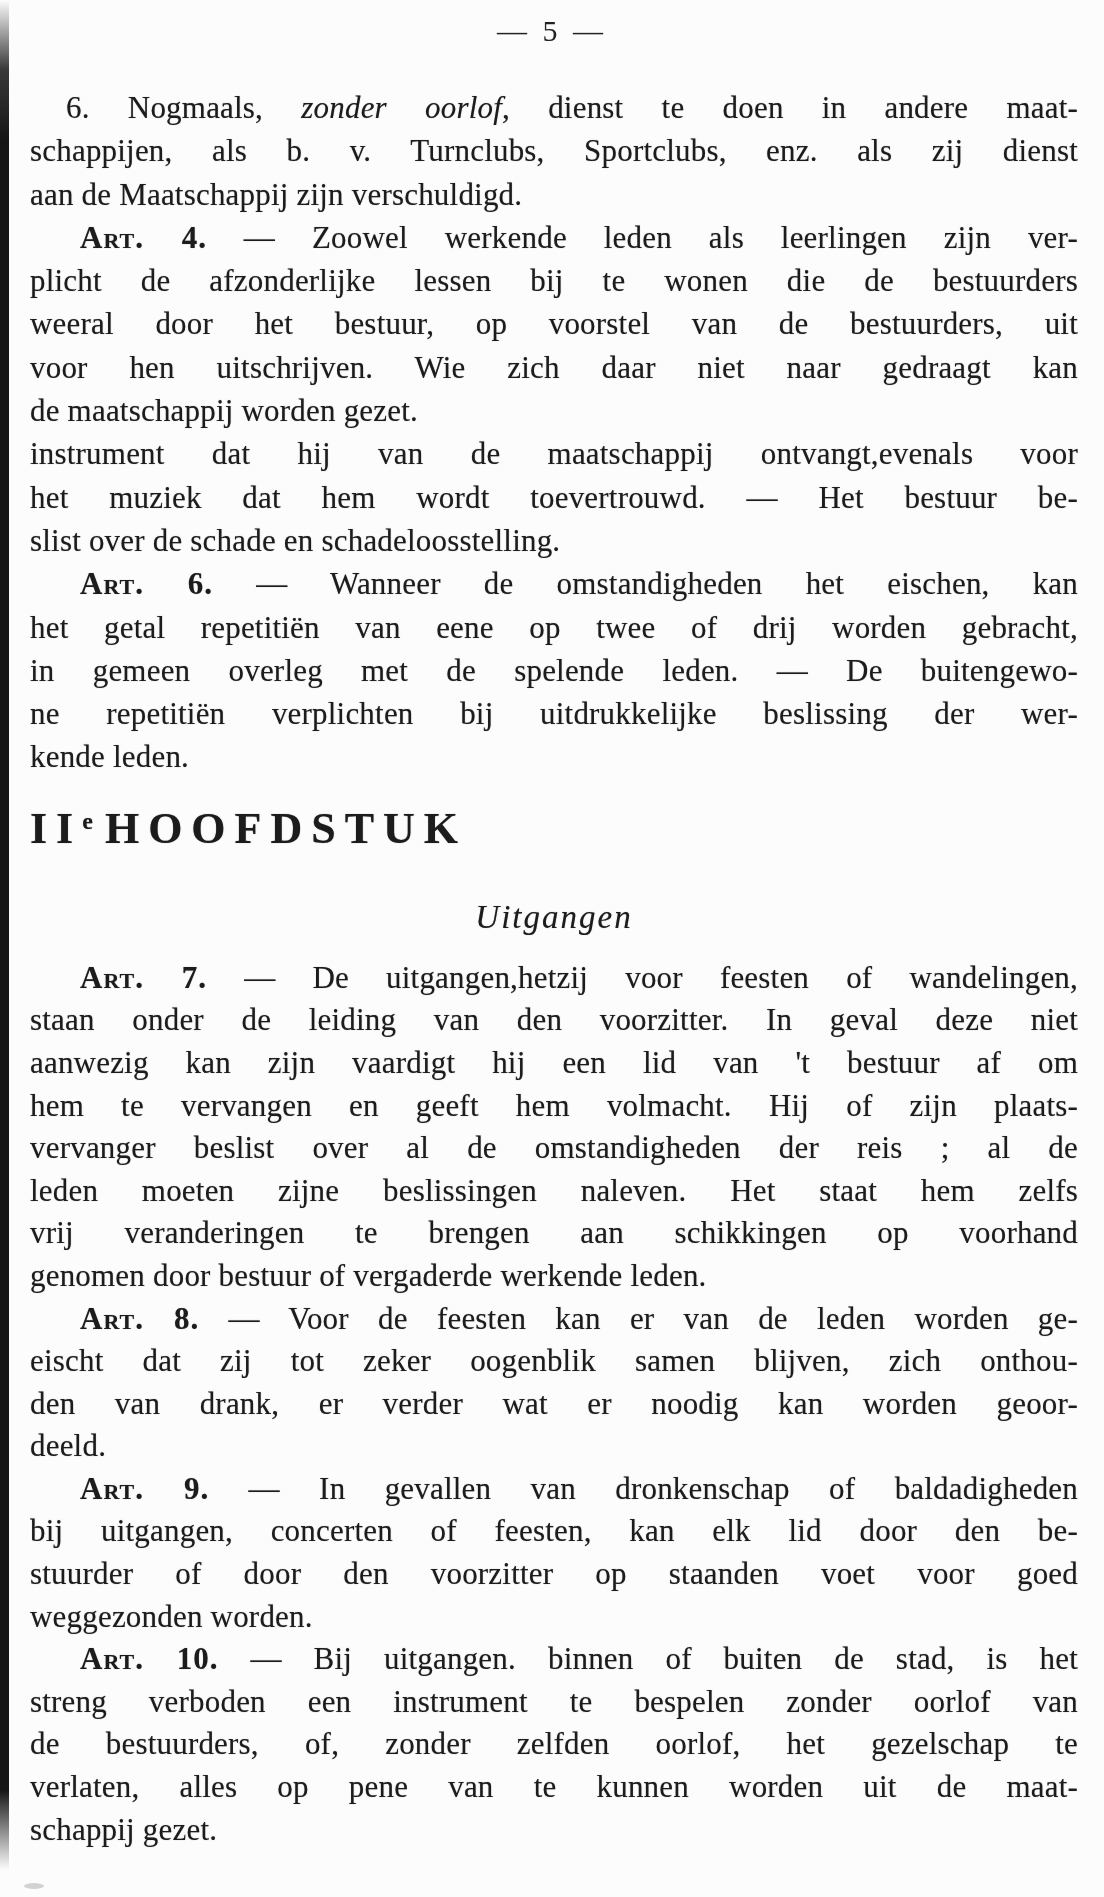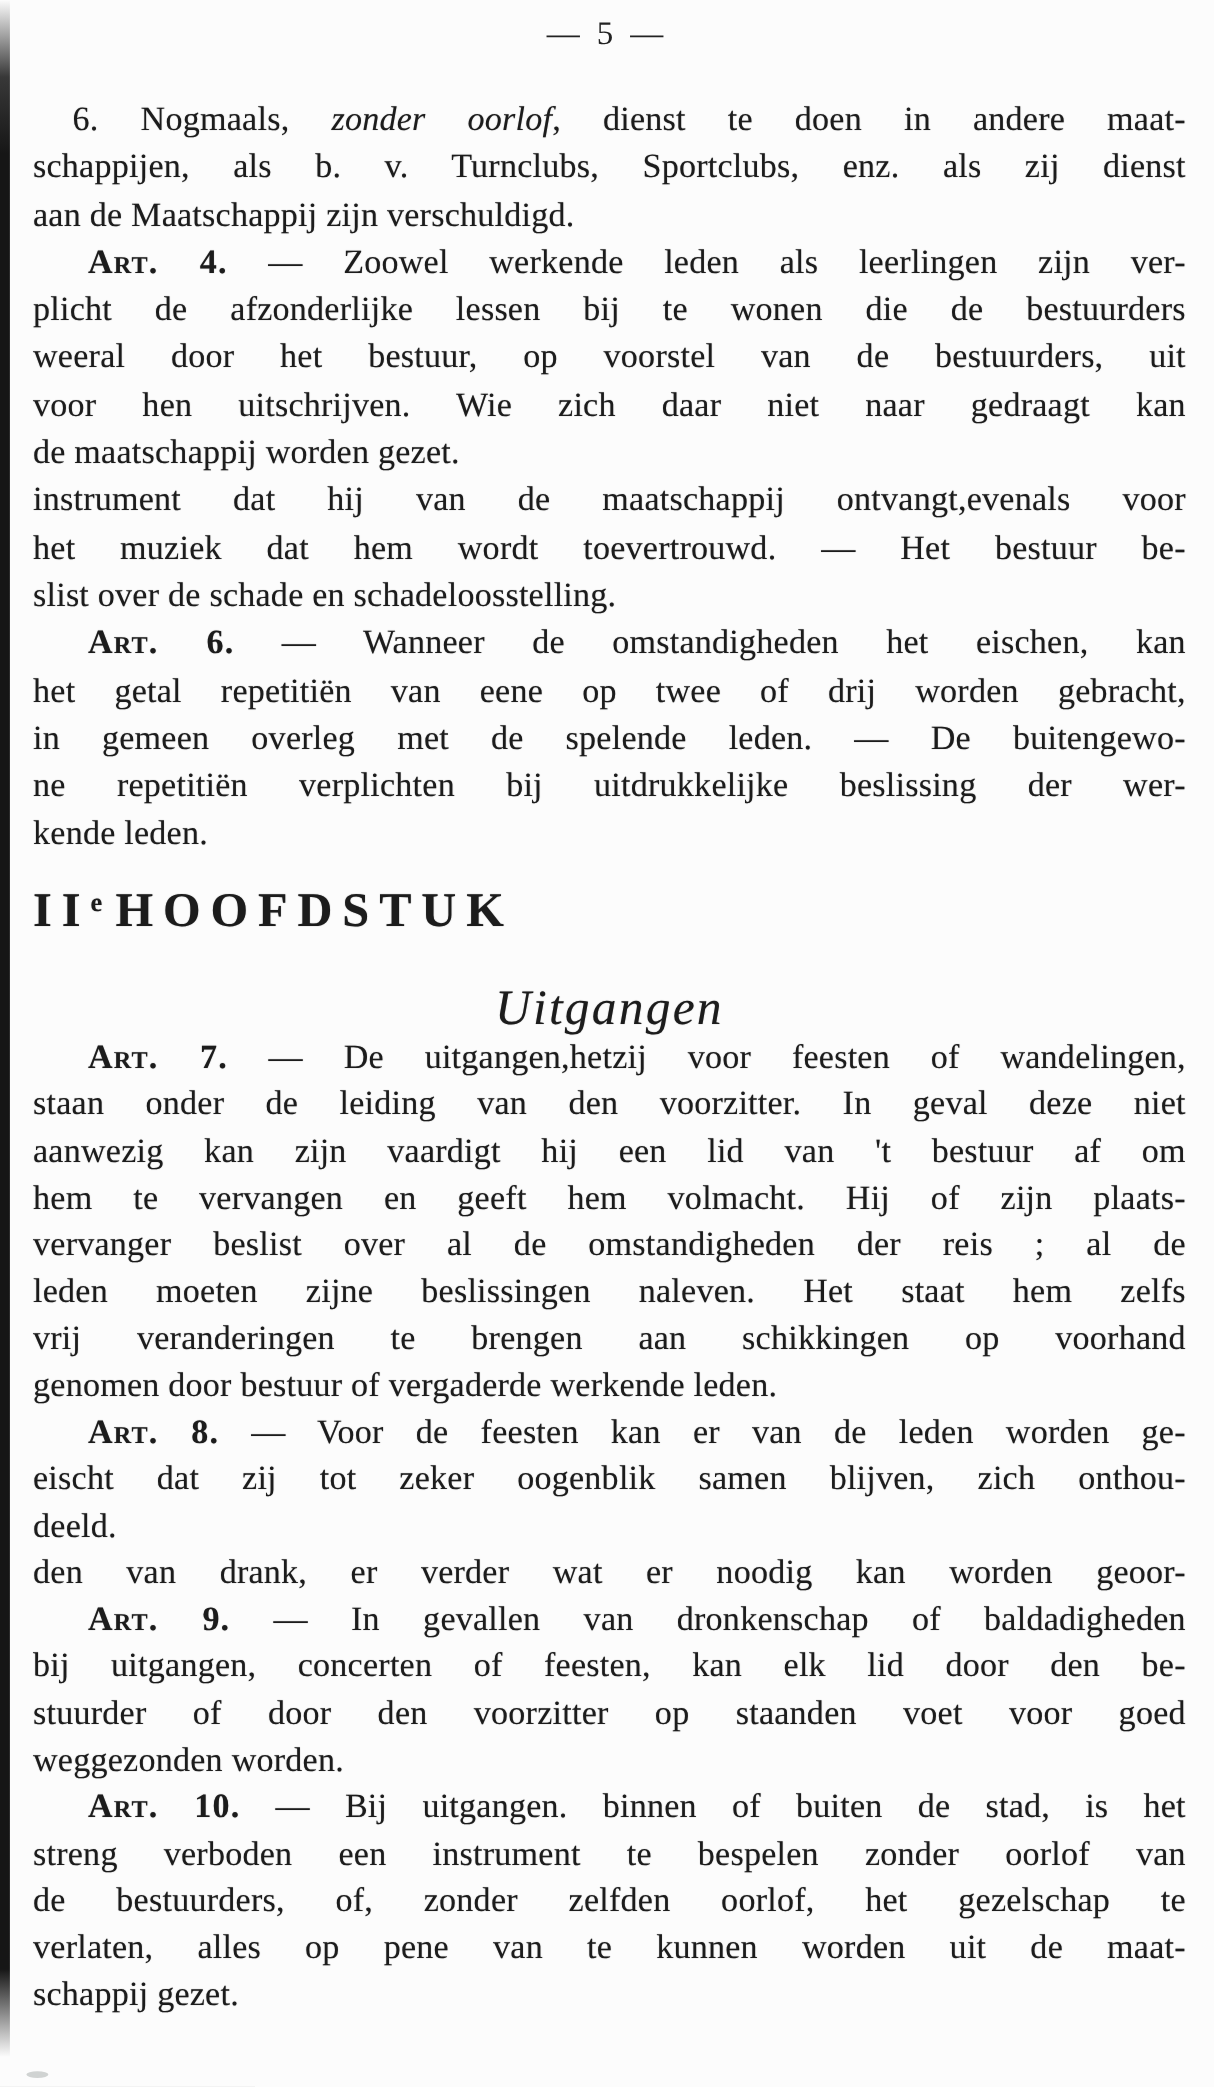--- a/index.html
+++ b/index.html
@@ -48,24 +48,24 @@
     text-shadow:0 0 1px rgba(20,20,20,.5);
   }
   .chapter .sup{
     font-size:24px;vertical-align:14px;letter-spacing:2px;
   }
   .chapter .word{margin-left:10px;}
   .subtitle{
     margin:46px 0 0 0;
     text-align:center;
     font-style:italic;
-    font-size:45px;line-height:40px;
+    font-size:33px;line-height:40px;
     letter-spacing:2px;
   }
-  .sectB{margin-top:4px;}
+  .sectB{margin-top:20px;}
   .smudge{
     position:absolute;left:24px;top:1883px;width:20px;height:6px;
     background:rgba(125,135,132,.35);border-radius:50%;
   }
 </style>
 </head>
 <body>
 
 <div class="page">
   <div class="edge"></div>
@@ -115,22 +115,22 @@
         <div class="line j">hem te vervangen en geeft hem volmacht.  Hij of zijn plaats-</div>
         <div class="line j">vervanger beslist over al de omstandigheden der reis ; al de</div>
         <div class="line j">leden moeten zijne beslissingen naleven. Het staat hem zelfs</div>
         <div class="line j">vrij veranderingen te brengen aan schikkingen op voorhand</div>
         <div class="line">genomen door bestuur of vergaderde werkende leden.</div>
       </div>
 
       <div class="para">
         <div class="line j ind"><span class="sc">Art. 8.</span><span> — Voor de feesten kan er van de leden worden ge-</span></div>
         <div class="line j">eischt dat zij tot zeker oogenblik samen blijven,  zich onthou-</div>
+        <div class="line j">den van drank, er verder wat er noodig kan worden geoor-</div>
         <div class="line">deeld.</div>
-        <div class="line j">den van drank, er verder wat er noodig kan worden geoor-</div>
       </div>
 
       <div class="para">
         <div class="line j ind"><span class="sc">Art. 9.</span><span> — In gevallen van dronkenschap of baldadigheden</span></div>
         <div class="line j">bij uitgangen, concerten of feesten, kan elk lid door den be-</div>
         <div class="line j">stuurder of door den voorzitter op staanden voet voor goed</div>
         <div class="line">weggezonden worden.</div>
       </div>
 
       <div class="para">

